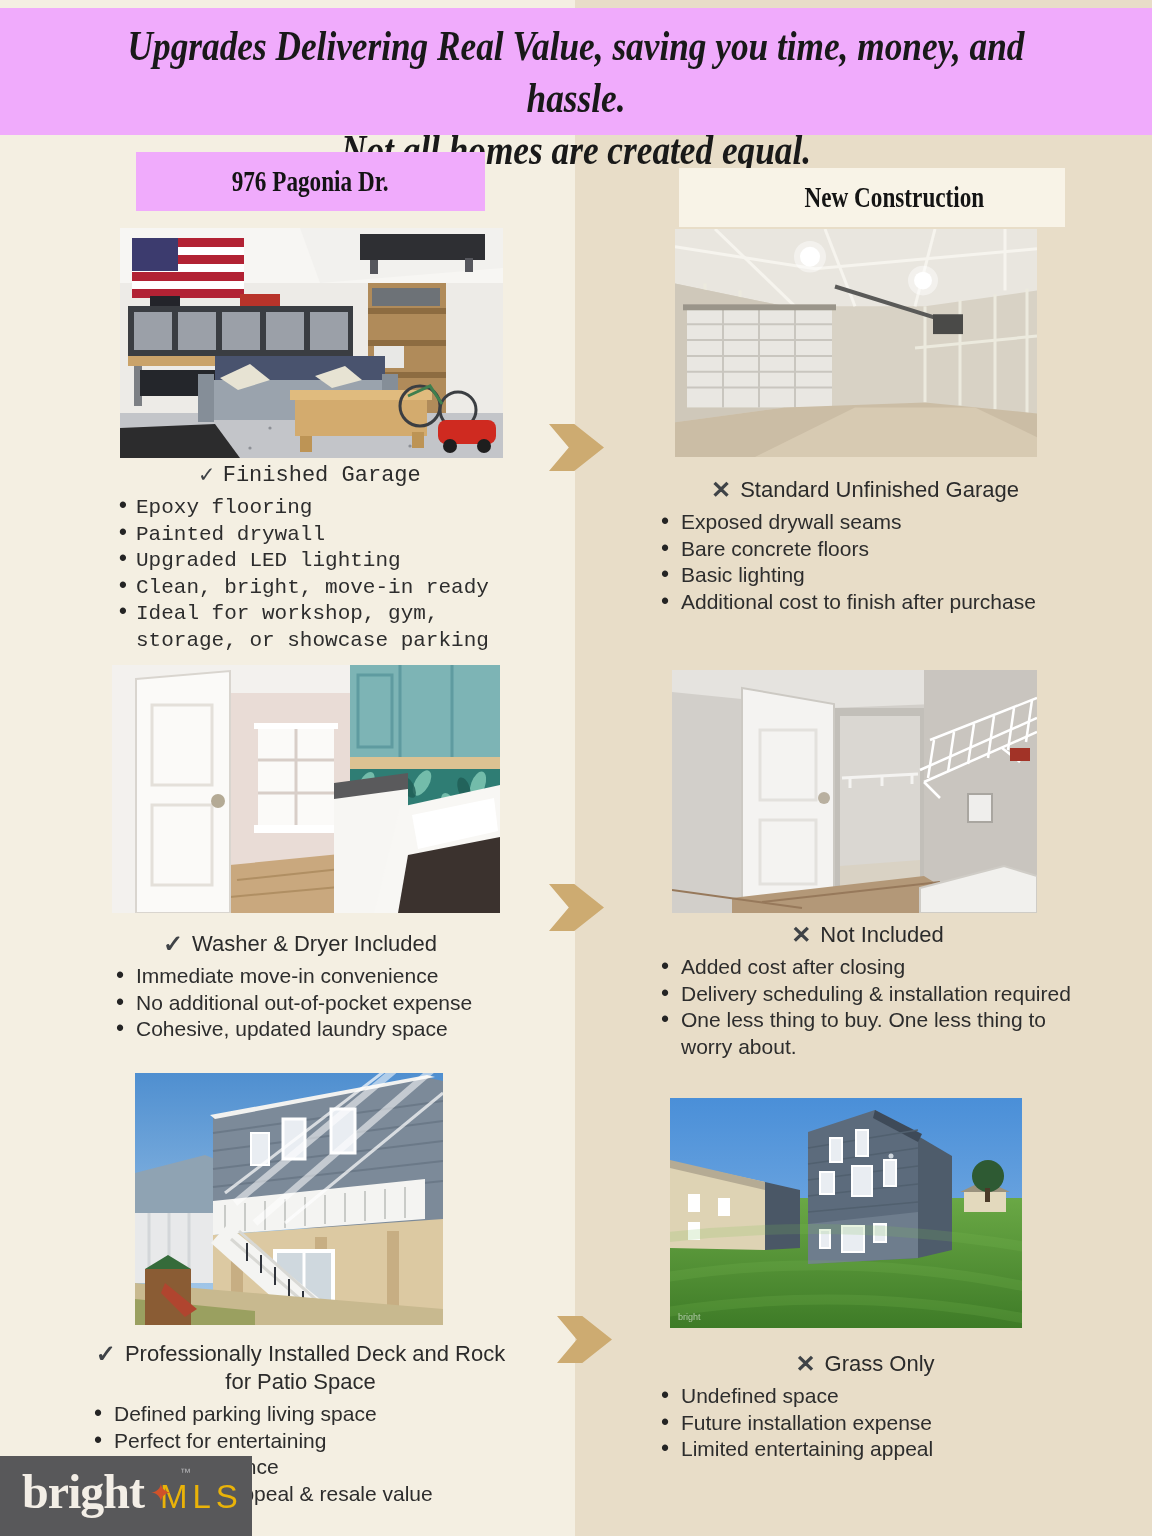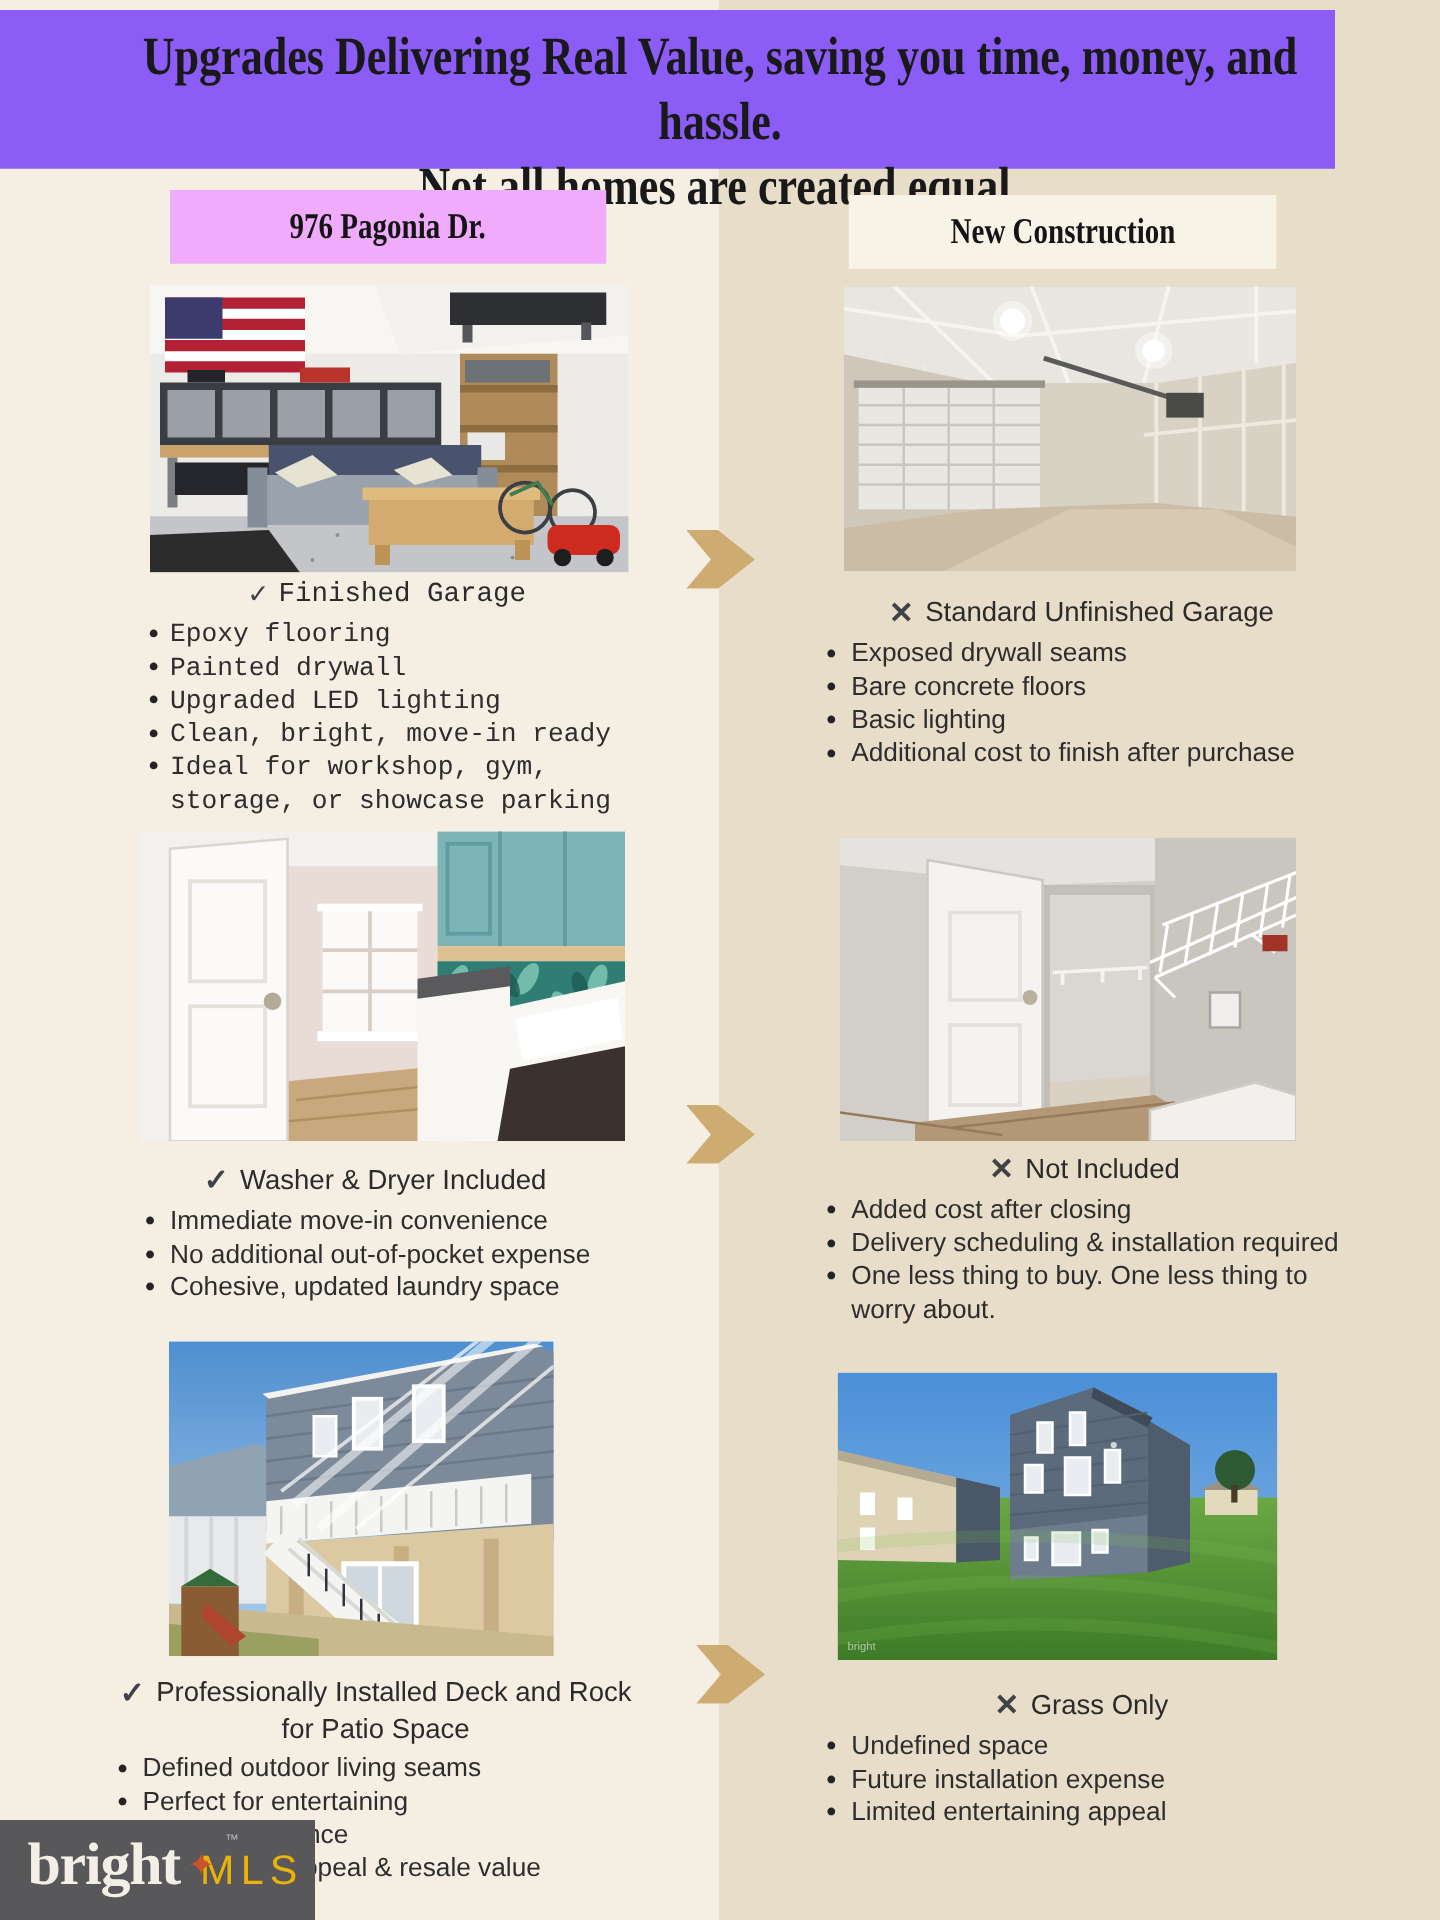--- a/index.html
+++ b/index.html
@@ -1,27 +1,27 @@
 <!DOCTYPE html>
 <html><head>
 <meta charset="utf-8">
 <style>
   html,body{margin:0;padding:0;}
   body{width:1152px;height:1536px;position:relative;overflow:hidden;
        background:#f4efe2;font-family:"Liberation Sans",sans-serif;color:#2d2d2d;}
   #right-panel{position:absolute;left:575px;top:0;width:577px;height:1536px;background:#e8ddc8;}
   
-  #banner{position:absolute;left:0;top:8px;width:1068px;height:127px;background:#8b5cf6;}
+  #banner{position:absolute;left:0;top:8px;width:1152px;height:127px;background:#f0abfc;font-style:italic;}
   #banner .t{position:absolute;left:0;top:12px;width:1152px;text-align:center;
      font-family:"Liberation Serif",serif;font-weight:600;color:#191919;
      font-size:43px;line-height:52px;transform:scaleX(0.82);transform-origin:50% 0;}
   
   .hdr{position:absolute;height:59px;display:flex;align-items:center;justify-content:center;}
   #hdrL{left:136px;top:152px;width:349px;background:#f0abfc;}
-  #hdrR{left:679px;top:156px;width:342px;background:#f8f3e7;}
+  #hdrR{left:679px;top:168px;width:342px;background:#f8f3e7;padding-left:44px;}
   .hdr span{font-family:"Liberation Serif",serif;font-weight:700;color:#141414;
      font-size:29px;transform:scaleX(0.8);white-space:nowrap;}
   
   .photo{position:absolute;overflow:hidden;}
   .photo svg{display:block;width:100%;height:100%;}
   #p1L{left:120px;top:228px;width:383px;height:230px;}
   #p1R{left:675px;top:229px;width:362px;height:228px;}
   #p2L{left:112px;top:665px;width:388px;height:248px;}
   #p2R{left:672px;top:670px;width:365px;height:243px;}
   #p3L{left:135px;top:1073px;width:308px;height:252px;}
@@ -455,21 +455,21 @@
         <path d="M-10,180 Q176,150 362,190"></path>
         <path d="M-10,215 Q176,185 362,222"></path>
   </g>
   <text x="8" y="222" font-size="9" fill="#ffffff" opacity="0.55" font-family="Liberation Sans, sans-serif">bright</text>
 </svg>
 </div>
 
 <div class="block" id="b3L">
   <p class="cellhead"><span class="mark">✓</span><span>Professionally Installed Deck and Rock for Patio Space</span></p>
   <ul class="blist">
-    <li>Defined outdoor living seams</li>
+    <li>Defined parking living space</li>
     <li>Perfect for entertaining</li>
     <li>Low maintenance</li>
     <li>Boosts curb appeal &amp; resale value</li>
   </ul>
 </div>
 
 <div class="block" id="b3R">
   <p class="cellhead"><span class="mark">✕</span><span>Grass Only</span></p>
   <ul class="blist">
     <li>Undefined space</li>

